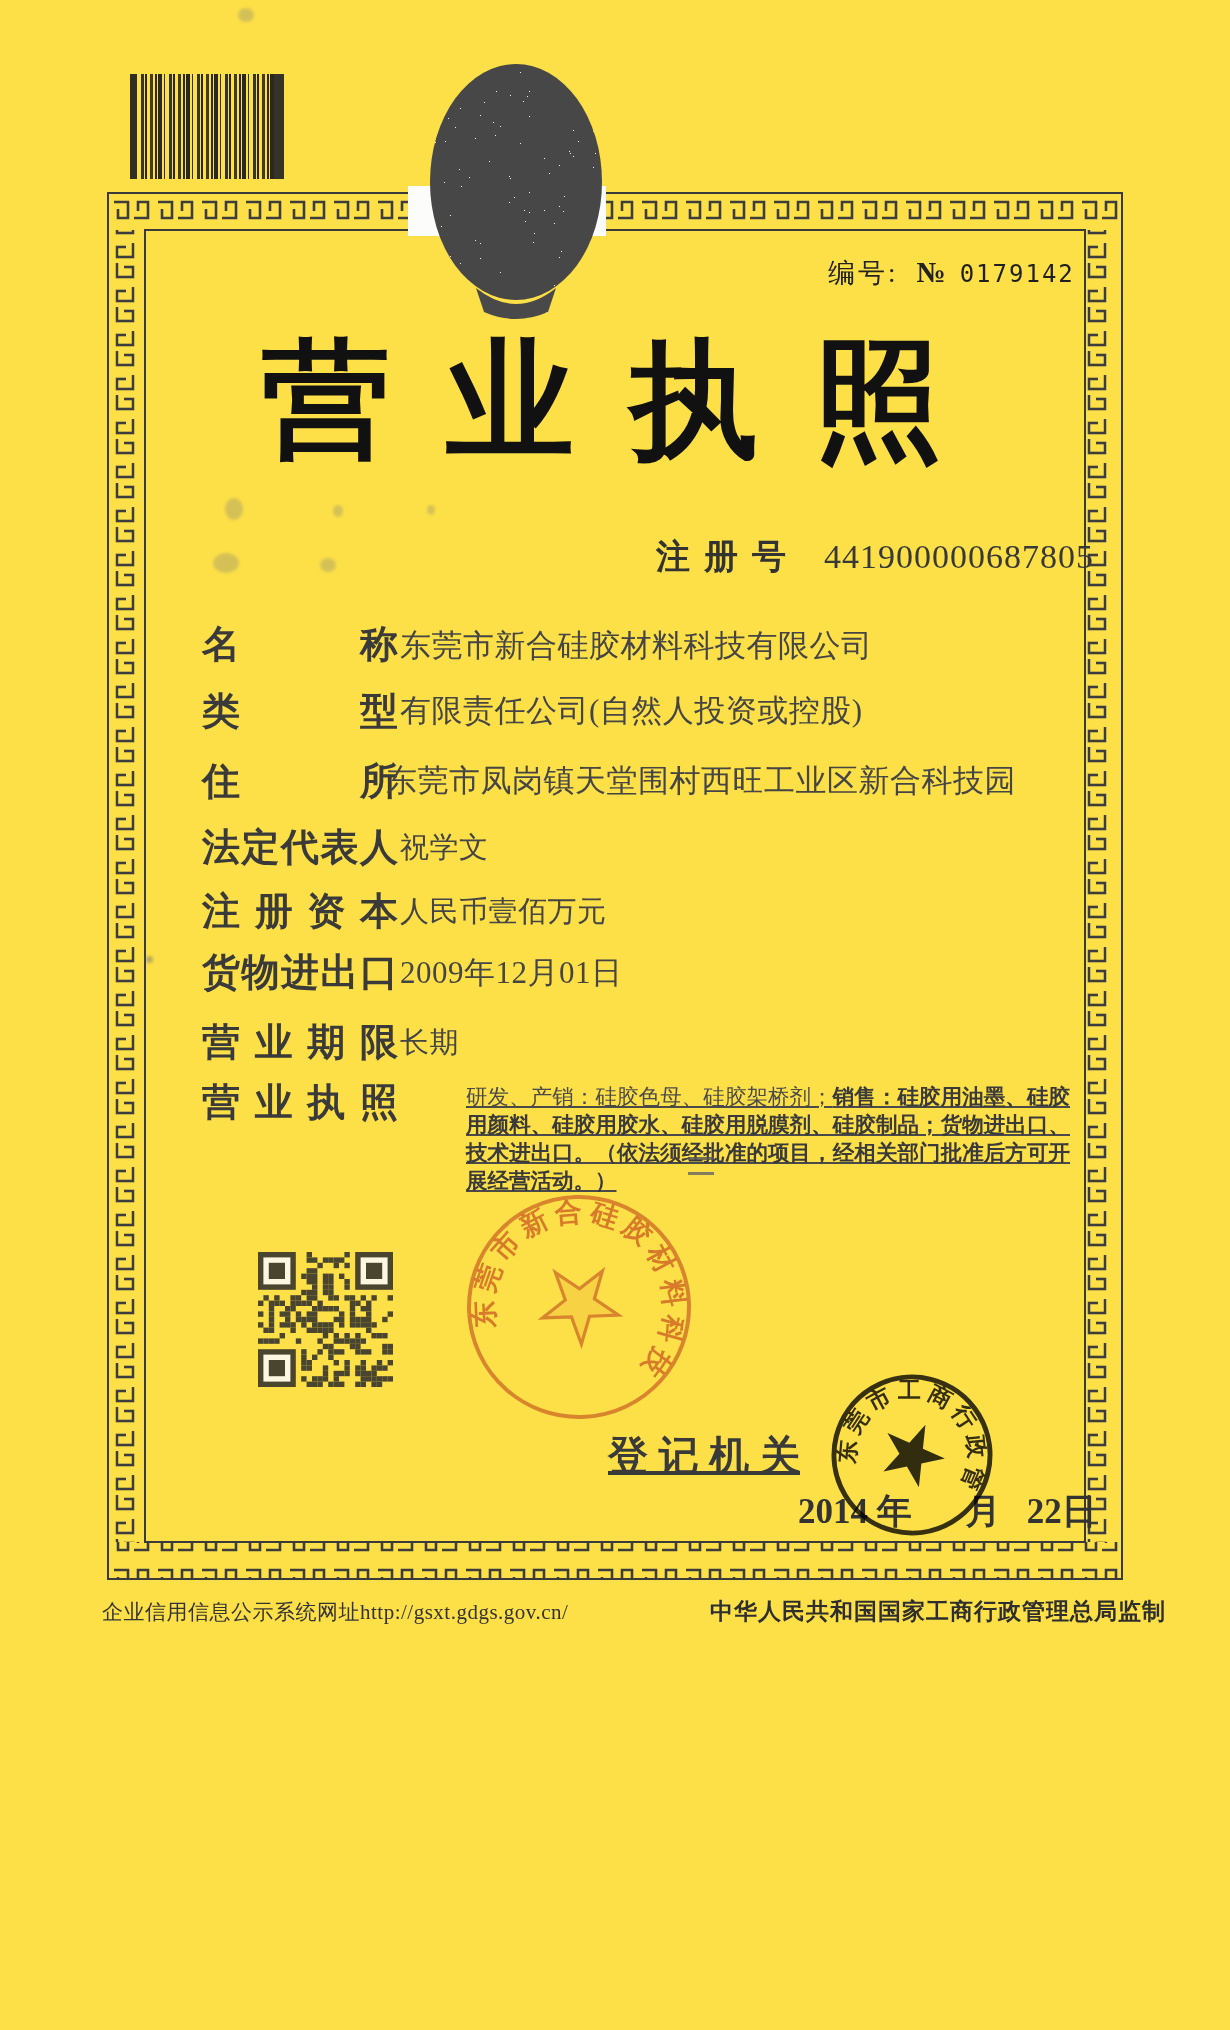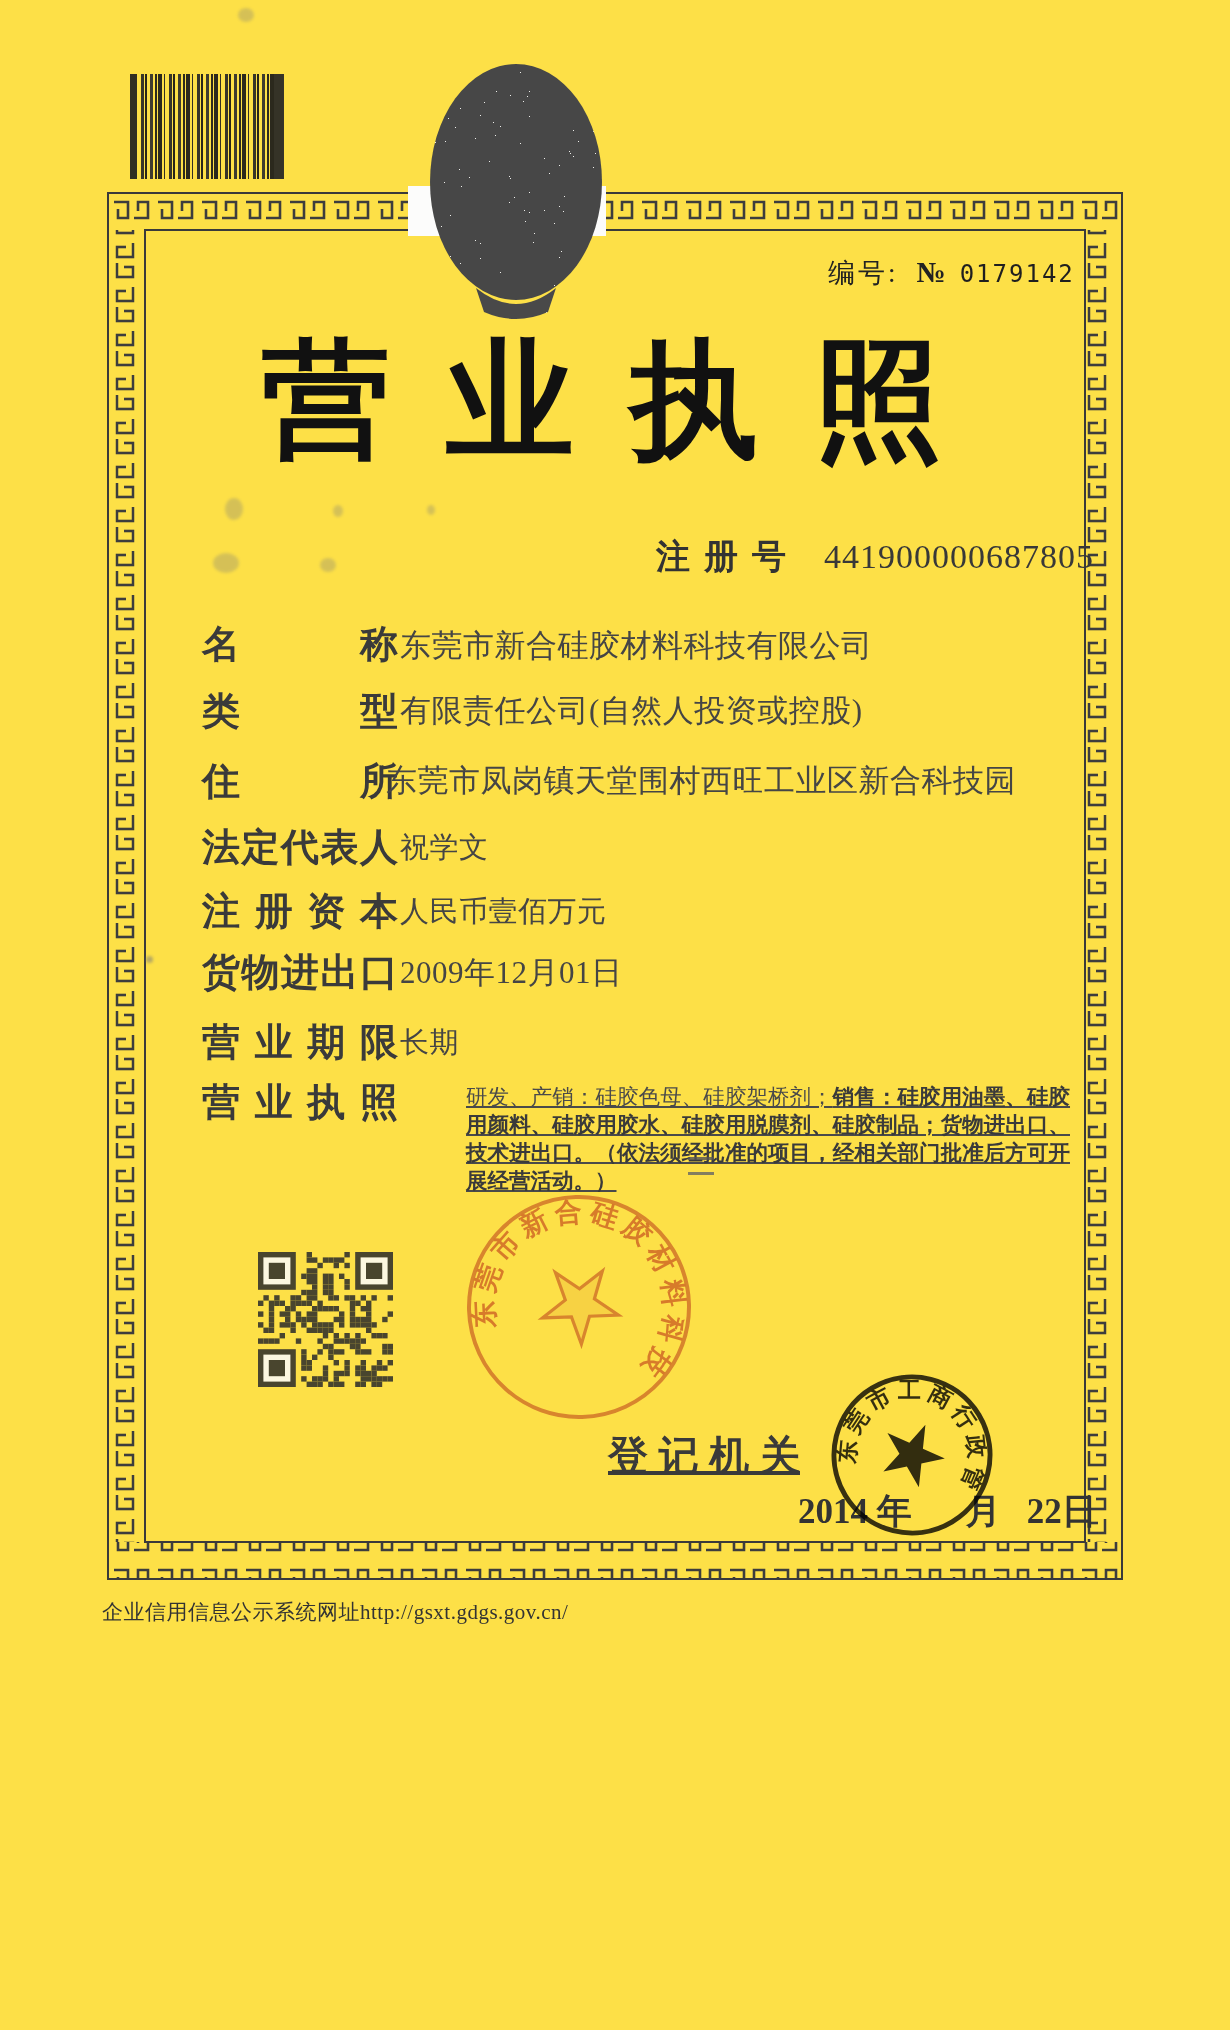--- a/index.html
+++ b/index.html
@@ -408,20 +408,21 @@
       <circle cx="85" cy="85" r="78" fill="none" stroke="#222" stroke-width="5"></circle>
       <path id="stampArc" d="M33.3,109.1 A57,57 0 1 1 136.7,109.1" fill="none"></path>
       <text font-size="23" letter-spacing="5" fill="#1d1d1d" font-weight="700" font-family="'Liberation Serif',serif">
         <textPath href="#stampArc" startOffset="2">东莞市工商行政管理局</textPath>
       </text>
       <path d="M85,52 L92.4,74.8 L116.4,74.8 L97,88.9 L104.4,111.7 L85,97.6 L65.6,111.7 L73,88.9 L53.6,74.8 L77.6,74.8 Z" transform="rotate(10 85 85)" fill="#1c1c1c"></path>
     </g>
   </svg>
 
   <div class="footer-left">企业信用信息公示系统网址http://gsxt.gdgs.gov.cn/</div>
+  <div class="footer-right">中华人民共和国国家工商行政管理总局监制</div>
 
   <div class="smudge" style="left:225px;top:498px;width:18px;height:22px"></div>
   <div class="smudge" style="left:333px;top:505px;width:10px;height:12px"></div>
   <div class="smudge" style="left:213px;top:553px;width:26px;height:20px"></div>
   <div class="smudge" style="left:320px;top:558px;width:16px;height:14px"></div>
   <div class="smudge" style="left:427px;top:505px;width:8px;height:10px"></div>
   <div class="smudge" style="left:238px;top:8px;width:16px;height:14px"></div>
   <div class="smudge" style="left:146px;top:956px;width:7px;height:7px;opacity:.55"></div>
 
 </div>

